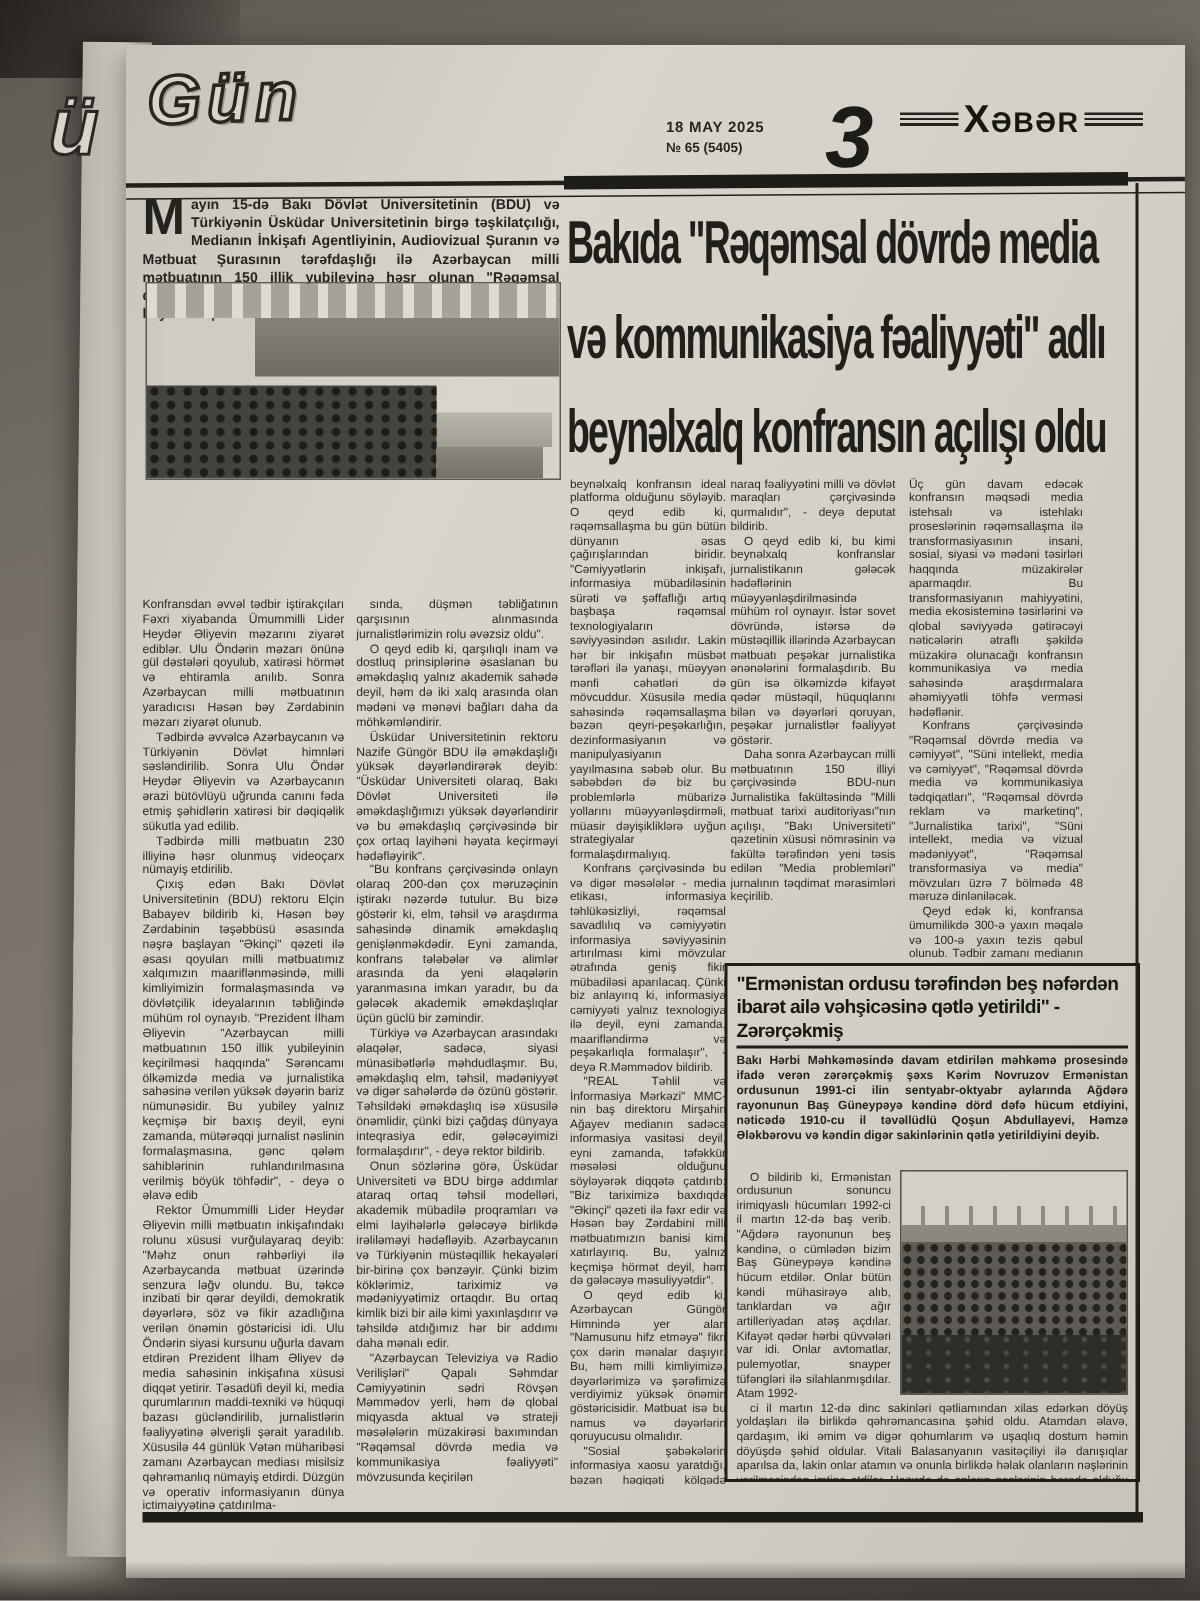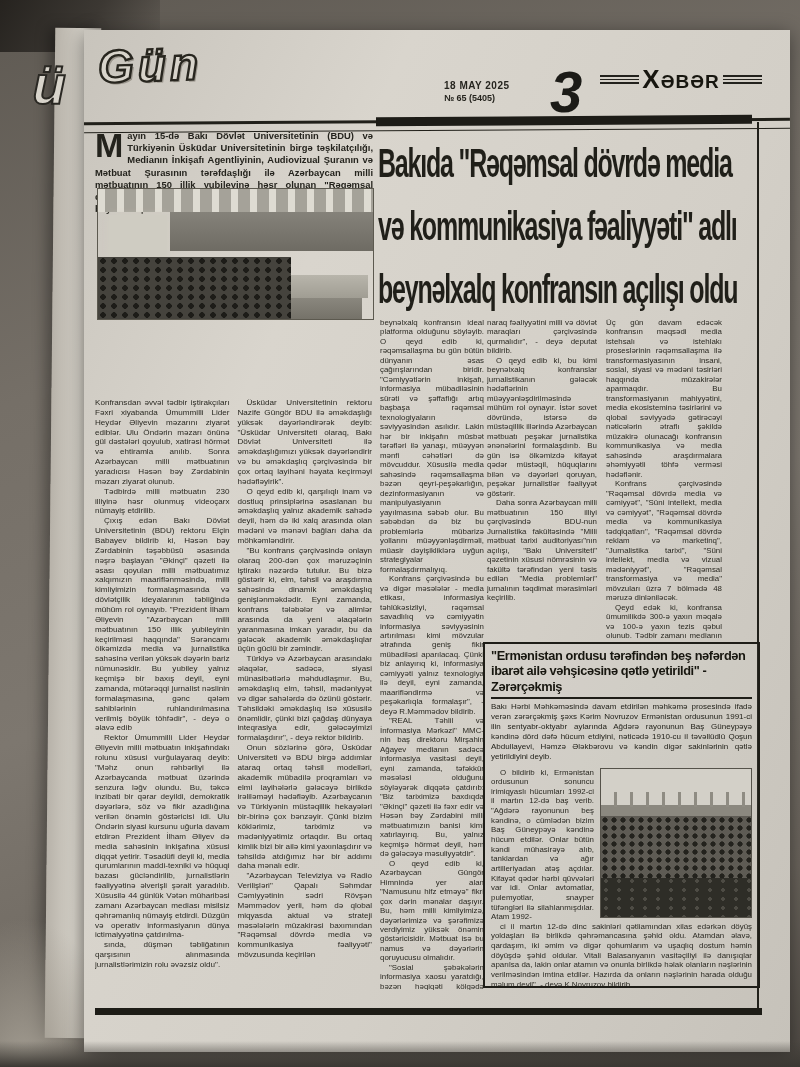--- a/index.html
+++ b/index.html
@@ -69,21 +69,21 @@
   .colB{position:absolute;left:403px;top:288px;width:110px;height:320px;overflow:hidden;
     font-size:7.9px;line-height:1.2;color:#2a2922;}
   .colC{position:absolute;left:522px;top:288px;width:116px;height:320px;overflow:hidden;
     font-size:7.9px;line-height:1.2;color:#2a2922;}
   .vrule{position:absolute;left:673px;top:92px;width:2px;height:888px;background:#21201a;}
   
   .a2{position:absolute;left:399px;top:612px;width:277px;height:346px;border:2px solid #1e1d17;
     padding:4px 6px;box-sizing:border-box;background:rgba(255,255,255,.04);overflow:hidden;}
   .a2-headline{font-size:12.8px;font-weight:800;letter-spacing:-.4px;line-height:1.2;color:#17160f;}
   .a2-rule{height:1.5px;background:#1e1d17;margin:3px 0 3px 0;}
-  .a2-lead{font-size:8px;font-weight:400;line-height:1.25;text-align:justify;margin-bottom:6px;color:#23221b;}
+  .a2-lead{font-size:8px;font-weight:700;line-height:1.25;text-align:justify;margin-bottom:18px;color:#23221b;}
   .a2-flow{font-size:7.9px;line-height:1.22;color:#2a2922;}
   .a2-flow p{margin:0;text-indent:9px;text-align:justify;}
   .ph-sold{float:right;width:150px;height:148px;margin:0 0 4px 6px;border:1px solid #55524a;
     background:linear-gradient(180deg,#d3d0c8 0 24%,#8b887f 24% 34%,#68655e 34% 70%,#34332d 70% 100%);
     position:relative;overflow:hidden;}
   .ph-sold .silh{position:absolute;left:0;top:16%;width:100%;height:10%;
     background:repeating-linear-gradient(90deg,transparent 0 13px,#8f8c83 13px 16px);}
   .ph-sold .crowd{position:absolute;left:0;top:32%;width:100%;height:42%;background-color:#5e5b54;
     background-image:radial-gradient(circle at 4px 4px,#23221d 2.4px,transparent 2.8px);background-size:9px 8px;}
   .ph-sold .front{position:absolute;left:0;bottom:0;width:100%;height:26%;background-color:#2e2d27;
@@ -131,26 +131,27 @@
     <div class="ceiling"></div>
     <div class="screen"></div>
     <div class="wall"></div>
     <div class="table"></div>
     <div class="aud"></div>
     <div class="aisle"></div>
   </div>
 
   <div class="left-cols newscol">
       <p>Konfransdan əvvəl tədbir iştirakçıları Fəxri xiyabanda Ümummilli Lider Heydər Əliyevin məzarını ziyarət ediblər. Ulu Öndərin məzarı önünə gül dəstələri qoyulub, xatirəsi hörmət və ehtiramla anılıb. Sonra Azərbaycan milli mətbuatının yaradıcısı Həsən bəy Zərdabinin məzarı ziyarət olunub.</p>
+      <p>Tədbirdə əvvəlcə Azərbaycanın və Türkiyənin Dövlət himnləri səsləndirilib. Sonra Ulu Öndər Heydər Əliyevin və Azərbaycanın ərazi bütövlüyü uğrunda canını fəda etmiş şəhidlərin xatirəsi bir dəqiqəlik sükutla yad edilib.</p>
       <p>Tədbirdə milli mətbuatın 230 illiyinə həsr olunmuş videoçarx nümayiş etdirilib.</p>
       <p>Çıxış edən Bakı Dövlət Universitetinin (BDU) rektoru Elçin Babayev bildirib ki, Həsən bəy Zərdabinin təşəbbüsü əsasında nəşrə başlayan "Əkinçi" qəzeti ilə əsası qoyulan milli mətbuatımız xalqımızın maariflənməsində, milli kimliyimizin formalaşmasında və dövlətçilik ideyalarının təbliğində mühüm rol oynayıb. "Prezident İlham Əliyevin "Azərbaycan milli mətbuatının 150 illik yubileyinin keçirilməsi haqqında" Sərəncamı ölkəmizdə media və jurnalistika sahəsinə verilən yüksək dəyərin bariz nümunəsidir. Bu yubiley yalnız keçmişə bir baxış deyil, eyni zamanda, mütərəqqi jurnalist nəslinin formalaşmasına, gənc qələm sahiblərinin ruhlandırılmasına verilmiş böyük töhfədir", - deyə o əlavə edib</p>
       <p>Rektor Ümummilli Lider Heydər Əliyevin milli mətbuatın inkişafındakı rolunu xüsusi vurğulayaraq deyib: "Məhz onun rəhbərliyi ilə Azərbaycanda mətbuat üzərində senzura ləğv olundu. Bu, təkcə inzibati bir qərar deyildi, demokratik dəyərlərə, söz və fikir azadlığına verilən önəmin göstəricisi idi. Ulu Öndərin siyasi kursunu uğurla davam etdirən Prezident İlham Əliyev də media sahəsinin inkişafına xüsusi diqqət yetirir. Təsadüfi deyil ki, media qurumlarının maddi-texniki və hüquqi bazası gücləndirilib, jurnalistlərin fəaliyyətinə əlverişli şərait yaradılıb. Xüsusilə 44 günlük Vətən müharibəsi zamanı Azərbaycan mediası misilsiz qəhrəmanlıq nümayiş etdirdi. Düzgün və operativ informasiyanın dünya ictimaiyyətinə çatdırılma-</p>
       <p>sında, düşmən təbliğatının qarşısının alınmasında jurnalistlərimizin rolu əvəzsiz oldu".</p>
+      <p>O qeyd edib ki, qarşılıqlı inam və dostluq prinsiplərinə əsaslanan bu əməkdaşlıq yalnız akademik sahədə deyil, həm də iki xalq arasında olan mədəni və mənəvi bağları daha da möhkəmləndirir.</p>
       <p>Üsküdar Universitetinin rektoru Nazife Güngör BDU ilə əməkdaşlığı yüksək dəyərləndirərək deyib: "Üsküdar Universiteti olaraq, Bakı Dövlət Universiteti ilə əməkdaşlığımızı yüksək dəyərləndirir və bu əməkdaşlıq çərçivəsində bir çox ortaq layihəni həyata keçirməyi hədəfləyirik".</p>
-      <p>O qeyd edib ki, qarşılıqlı inam və dostluq prinsiplərinə əsaslanan bu əməkdaşlıq yalnız akademik sahədə deyil, həm də iki xalq arasında olan mədəni və mənəvi bağları daha da möhkəmləndirir.</p>
       <p>"Bu konfrans çərçivəsində onlayn olaraq 200-dən çox məruzəçinin iştirakı nəzərdə tutulur. Bu bizə göstərir ki, elm, təhsil və araşdırma sahəsində dinamik əməkdaşlıq genişlənməkdədir. Eyni zamanda, konfrans tələbələr və alimlər arasında da yeni əlaqələrin yaranmasına imkan yaradır, bu da gələcək akademik əməkdaşlıqlar üçün güclü bir zəmindir.</p>
       <p>Türkiyə və Azərbaycan arasındakı əlaqələr, sadəcə, siyasi münasibətlərlə məhdudlaşmır. Bu, əməkdaşlıq elm, təhsil, mədəniyyət və digər sahələrdə də özünü göstərir. Təhsildəki əməkdaşlıq isə xüsusilə önəmlidir, çünki bizi çağdaş dünyaya inteqrasiya edir, gələcəyimizi formalaşdırır", - deyə rektor bildirib.</p>
       <p>Onun sözlərinə görə, Üsküdar Universiteti və BDU birgə addımlar ataraq ortaq təhsil modelləri, akademik mübadilə proqramları və elmi layihələrlə gələcəyə birlikdə irəliləməyi hədəfləyib. Azərbaycanın və Türkiyənin müstəqillik hekayələri bir-birinə çox bənzəyir. Çünki bizim köklərimiz, tariximiz və mədəniyyətimiz ortaqdır. Bu ortaq kimlik bizi bir ailə kimi yaxınlaşdırır və təhsildə atdığımız hər bir addımı daha mənalı edir.</p>
       <p>"Azərbaycan Televiziya və Radio Verilişləri" Qapalı Səhmdar Cəmiyyətinin sədri Rövşən Məmmədov yerli, həm də qlobal miqyasda aktual və strateji məsələlərin müzakirəsi baxımından "Rəqəmsal dövrdə media və kommunikasiya fəaliyyəti" mövzusunda keçirilən</p>
     </div>
 
   <div class="colA newscol">
       <p>beynəlxalq konfransın ideal platforma olduğunu söyləyib. O qeyd edib ki, rəqəmsallaşma bu gün bütün dünyanın əsas çağırışlarından biridir. "Cəmiyyətlərin inkişafı, informasiya mübadiləsinin sürəti və şəffaflığı artıq başbaşa rəqəmsal texnologiyaların səviyyəsindən asılıdır. Lakin hər bir inkişafın müsbət tərəfləri ilə yanaşı, müəyyən mənfi cəhətləri də mövcuddur. Xüsusilə media sahəsində rəqəmsallaşma bəzən qeyri-peşəkarlığın, dezinformasiyanın və manipulyasiyanın yayılmasına səbəb olur. Bu səbəbdən də biz bu problemlərlə mübarizə yollarını müəyyənləşdirməli, müasir dəyişikliklərə uyğun strategiyalar formalaşdırmalıyıq.</p>
       <p>Konfrans çərçivəsində bu və digər məsələlər - media etikası, informasiya təhlükəsizliyi, rəqəmsal savadlılıq və cəmiyyətin informasiya səviyyəsinin artırılması kimi mövzular ətrafında geniş fikir mübadiləsi aparılacaq. Çünki biz anlayırıq ki, informasiya cəmiyyəti yalnız texnologiya ilə deyil, eyni zamanda, maarifləndirmə və peşəkarlıqla formalaşır", - deyə R.Məmmədov bildirib.</p>
       <p>"REAL Təhlil və İnformasiya Mərkəzi" MMC-nin baş direktoru Mirşahin Ağayev medianın sadəcə informasiya vasitəsi deyil, eyni zamanda, təfəkkür məsələsi olduğunu söyləyərək diqqətə çatdırıb: "Biz tariximizə baxdıqda "Əkinçi" qəzeti ilə fəxr edir və Həsən bəy Zərdabini milli mətbuatımızın banisi kimi xatırlayırıq. Bu, yalnız keçmişə hörmət deyil, həm də gələcəyə məsuliyyətdir".</p>

